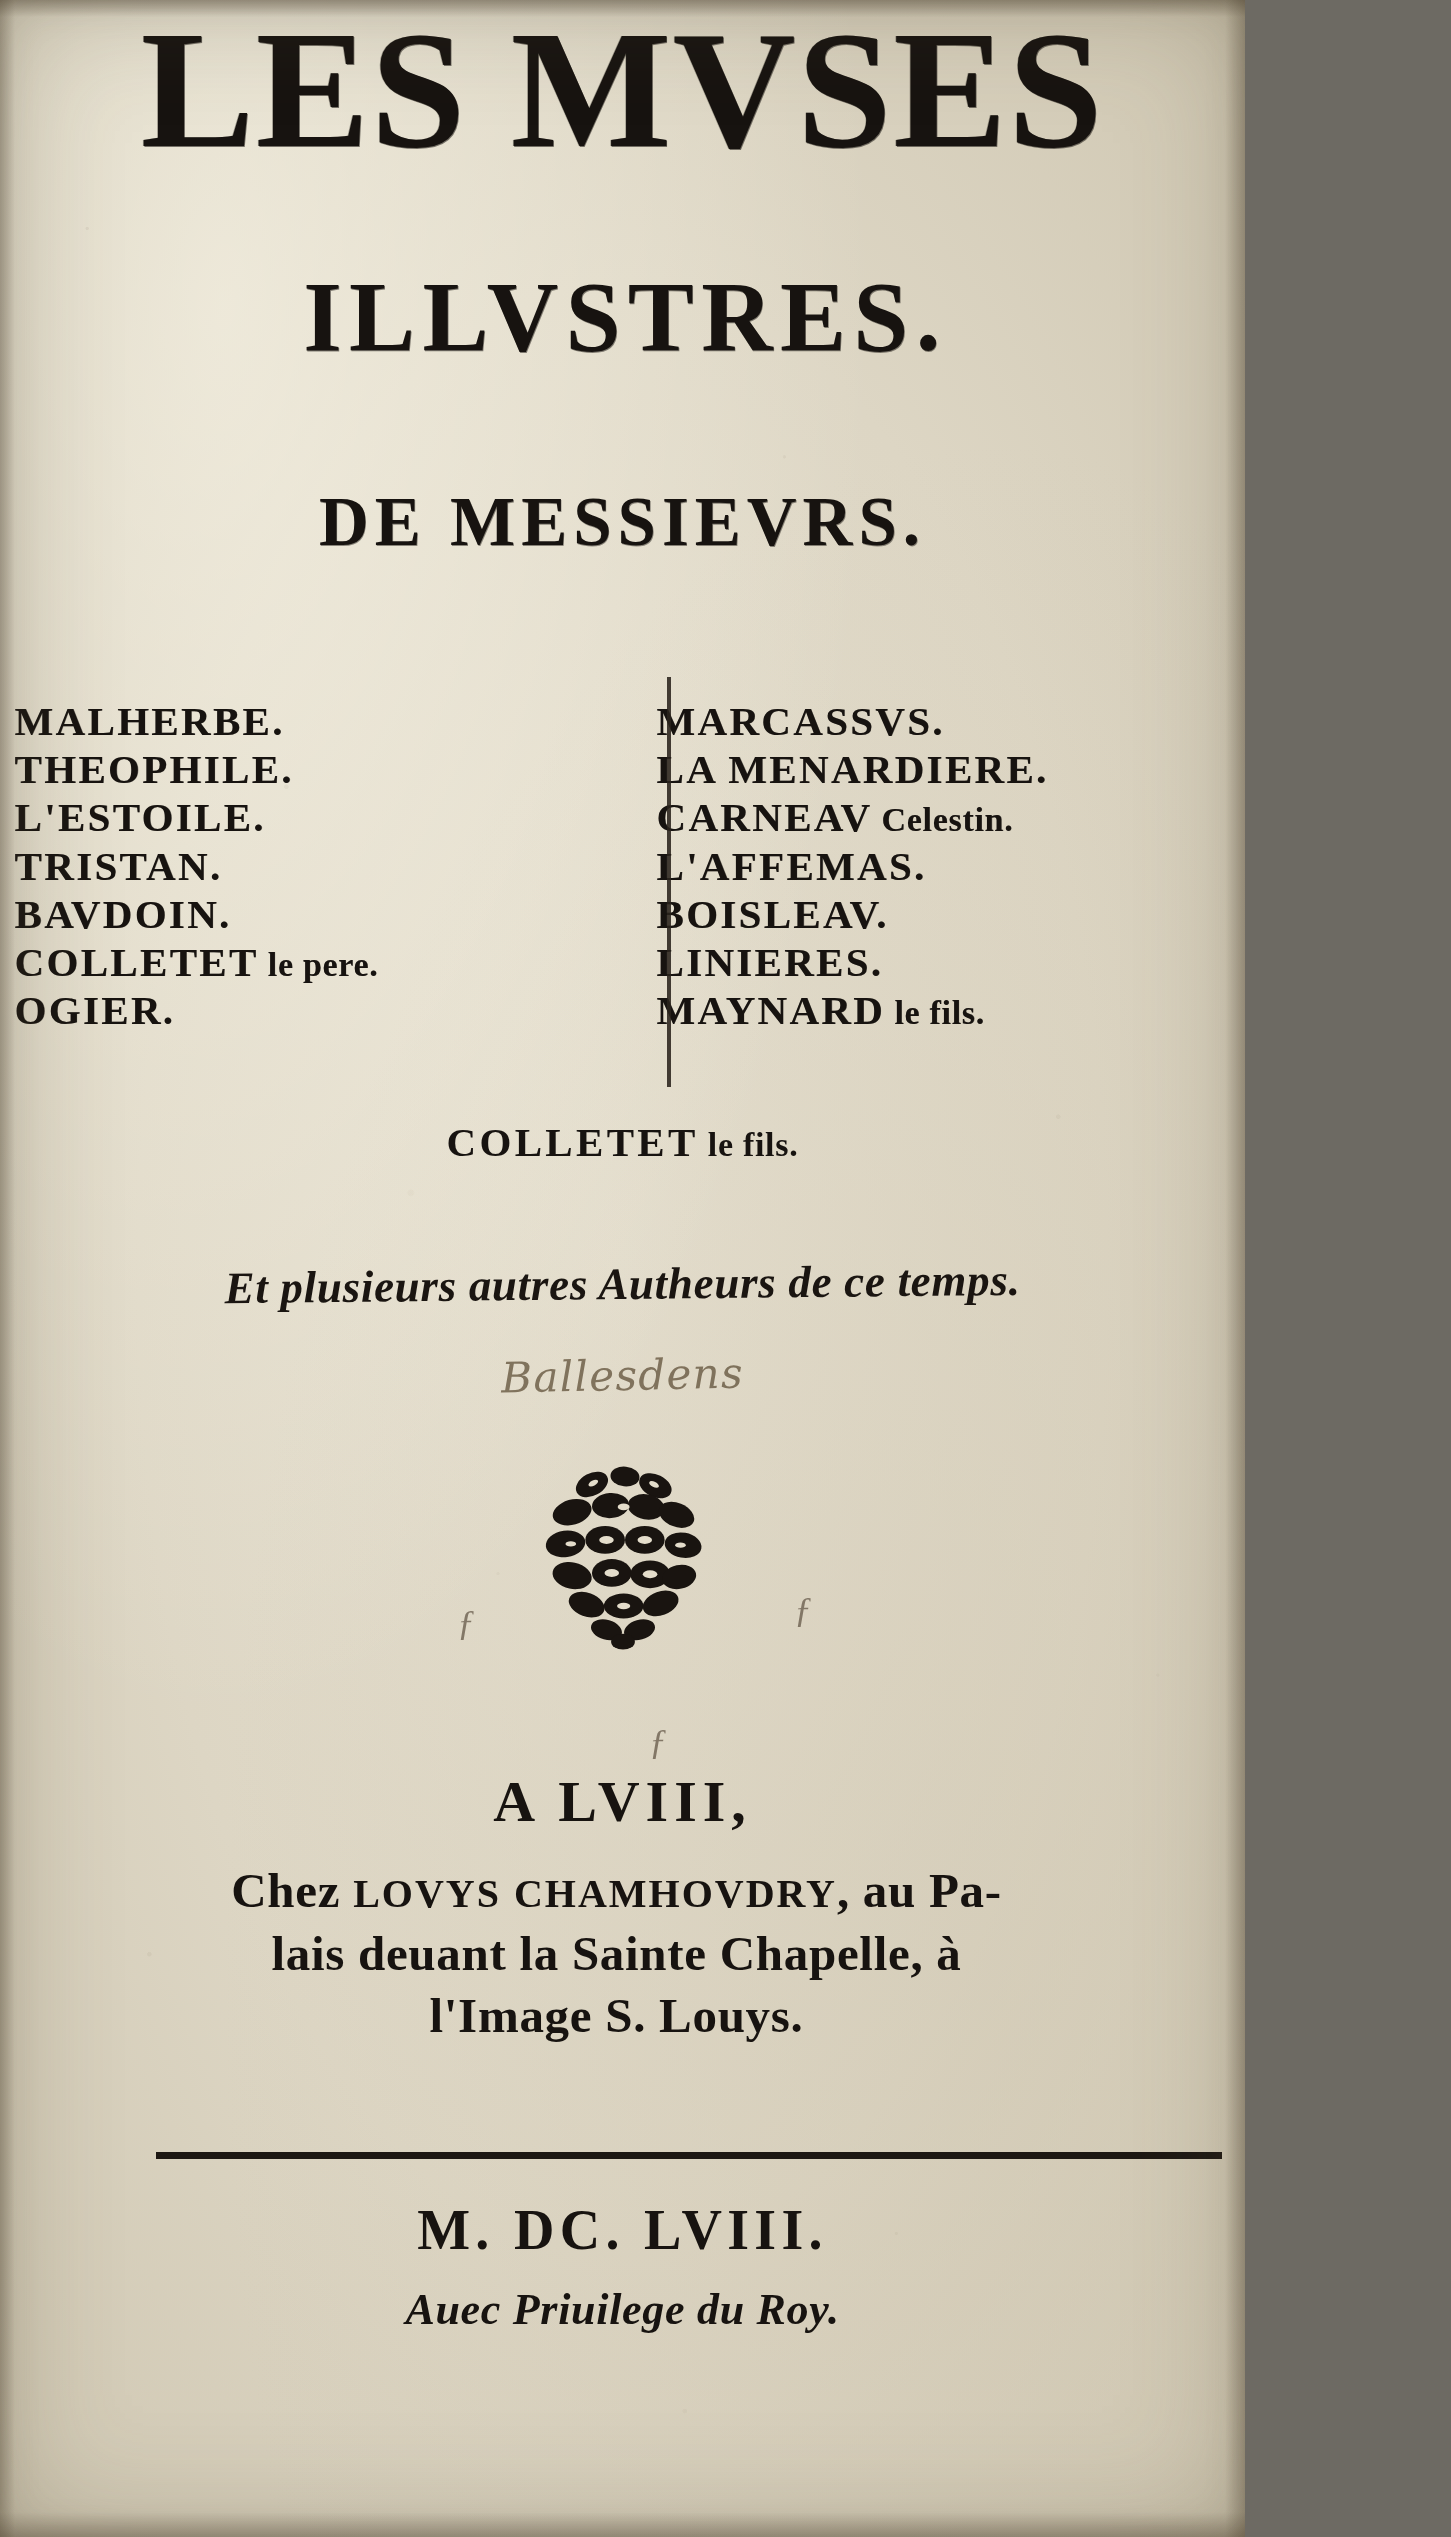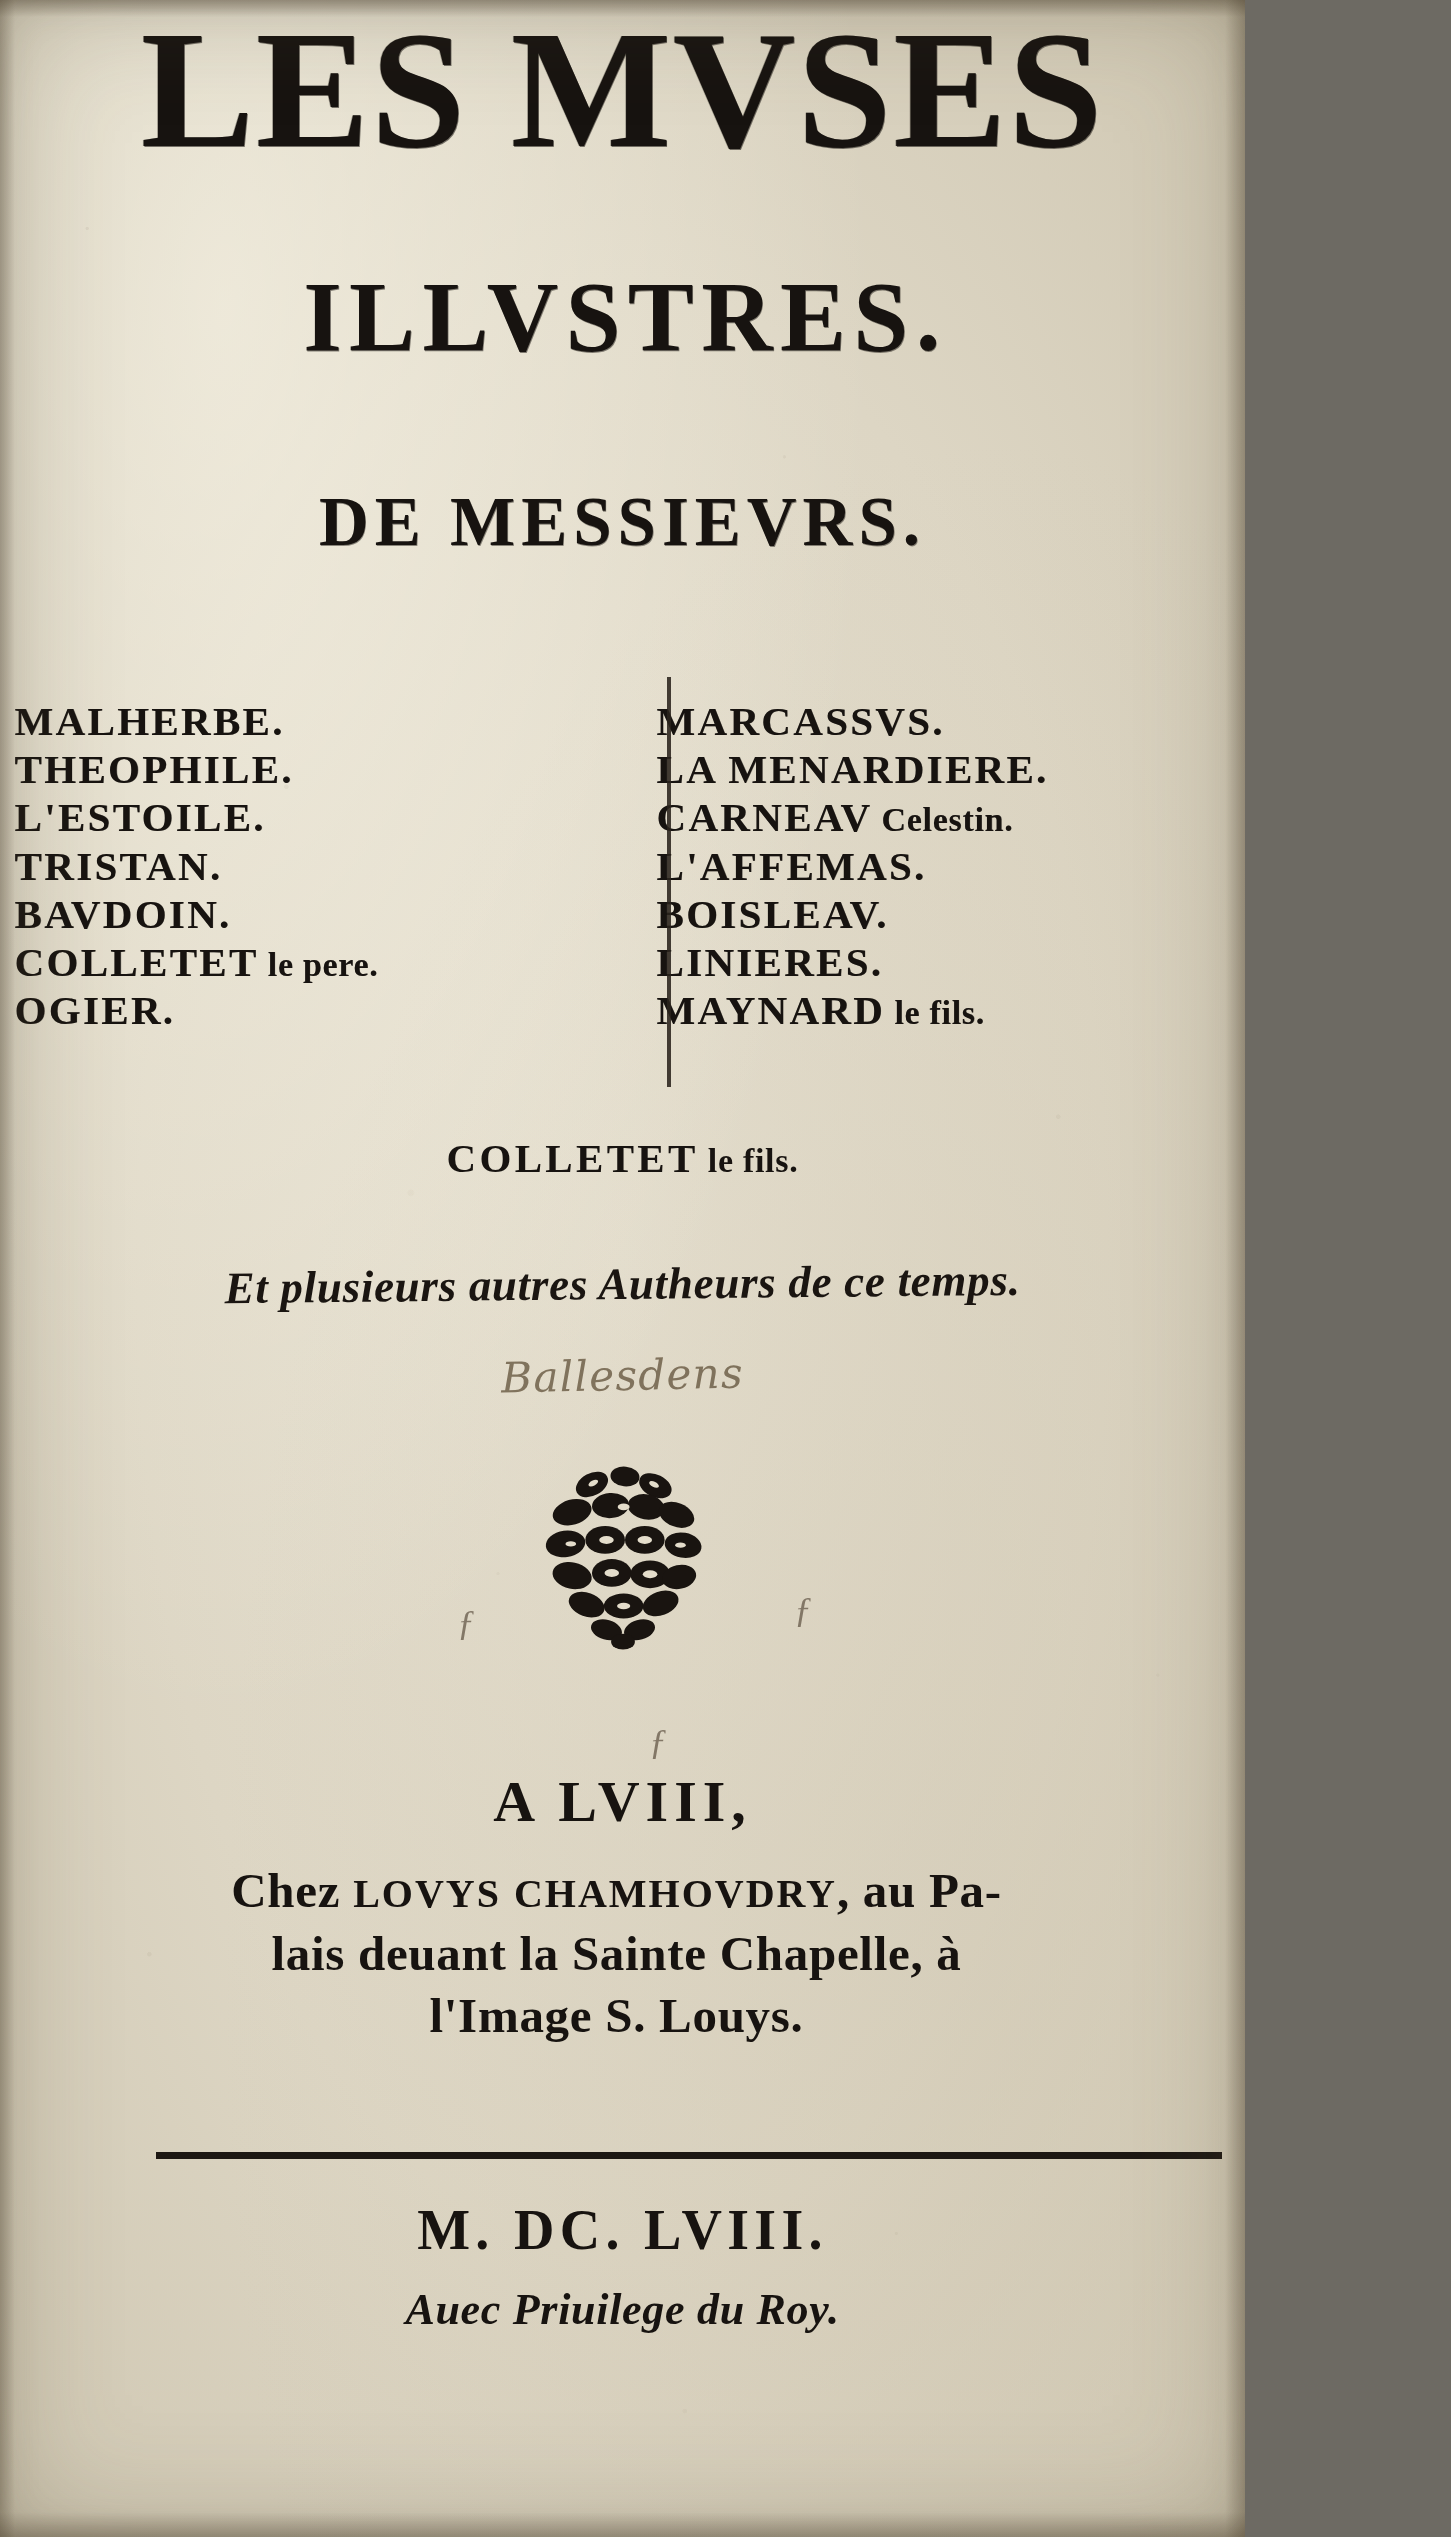--- a/index.html
+++ b/index.html
@@ -155,21 +155,20 @@
   }
   .authors-last {
     position: absolute;
     top: 1118px;
     left: 0; right: 0;
     text-align: center;
     font-size: 41px;
     letter-spacing: 3.3px;
     font-weight: 600;
     color: #171310;
-    margin-top: 16px;
   }
   .authors-last .lower {
     font-size: 34px;
     letter-spacing: 0.7px;
   }
 
   
   .plusieurs {
     position: absolute;
     top: 1258px;

